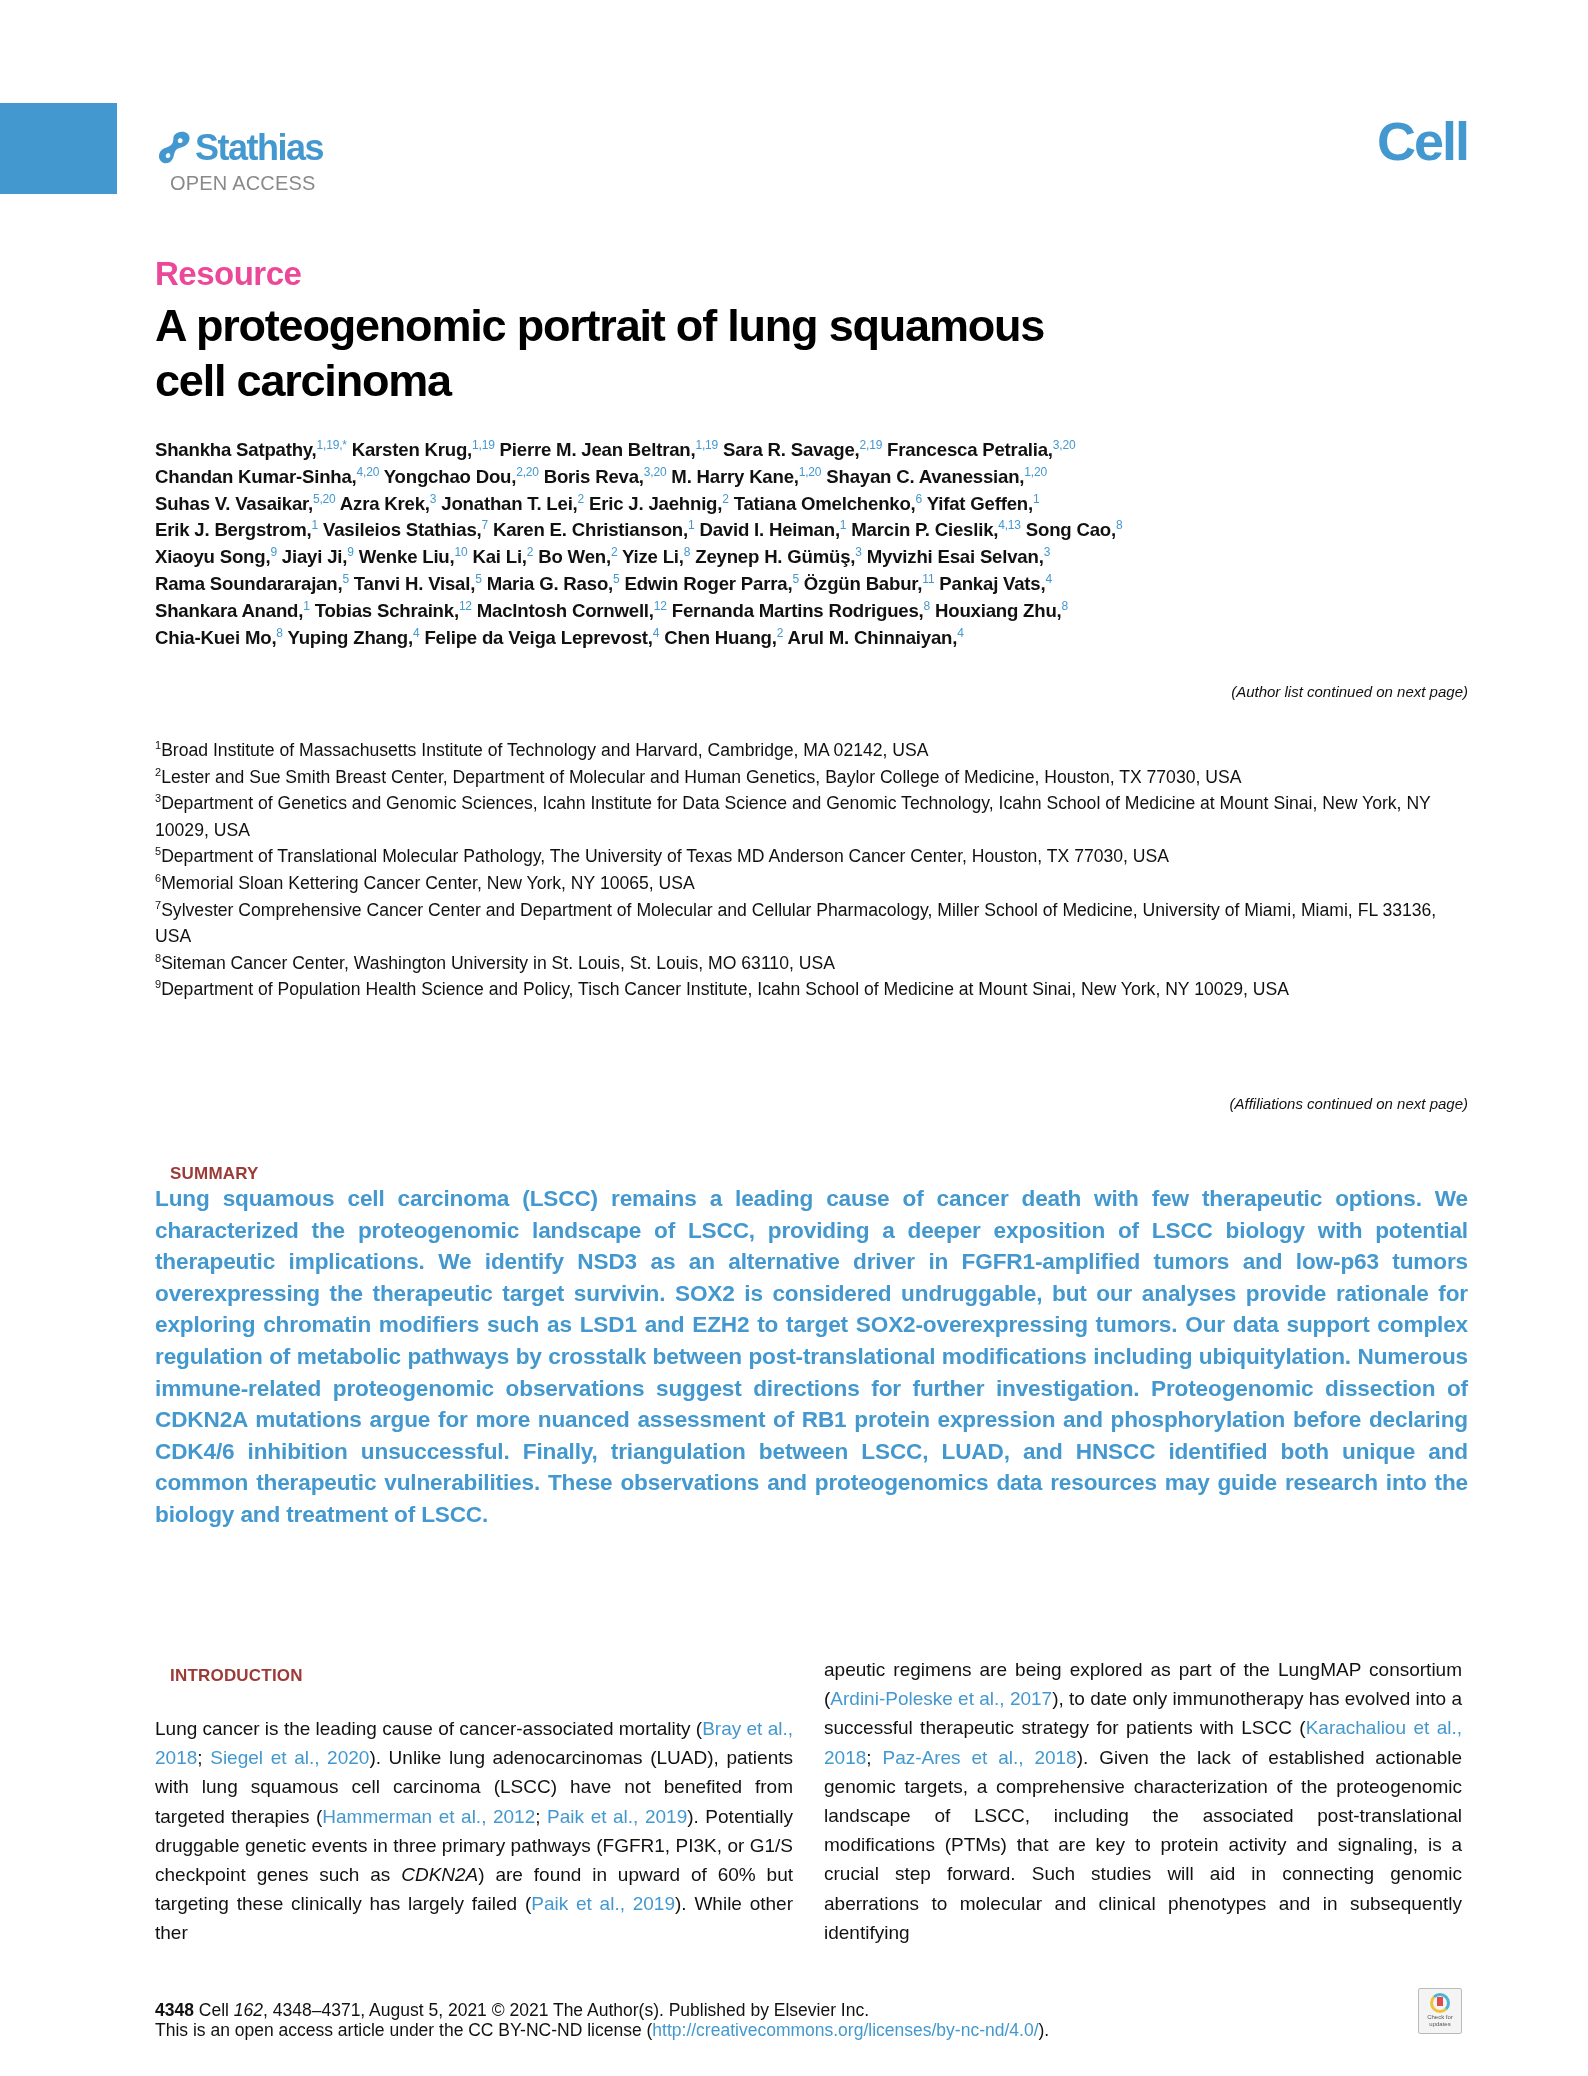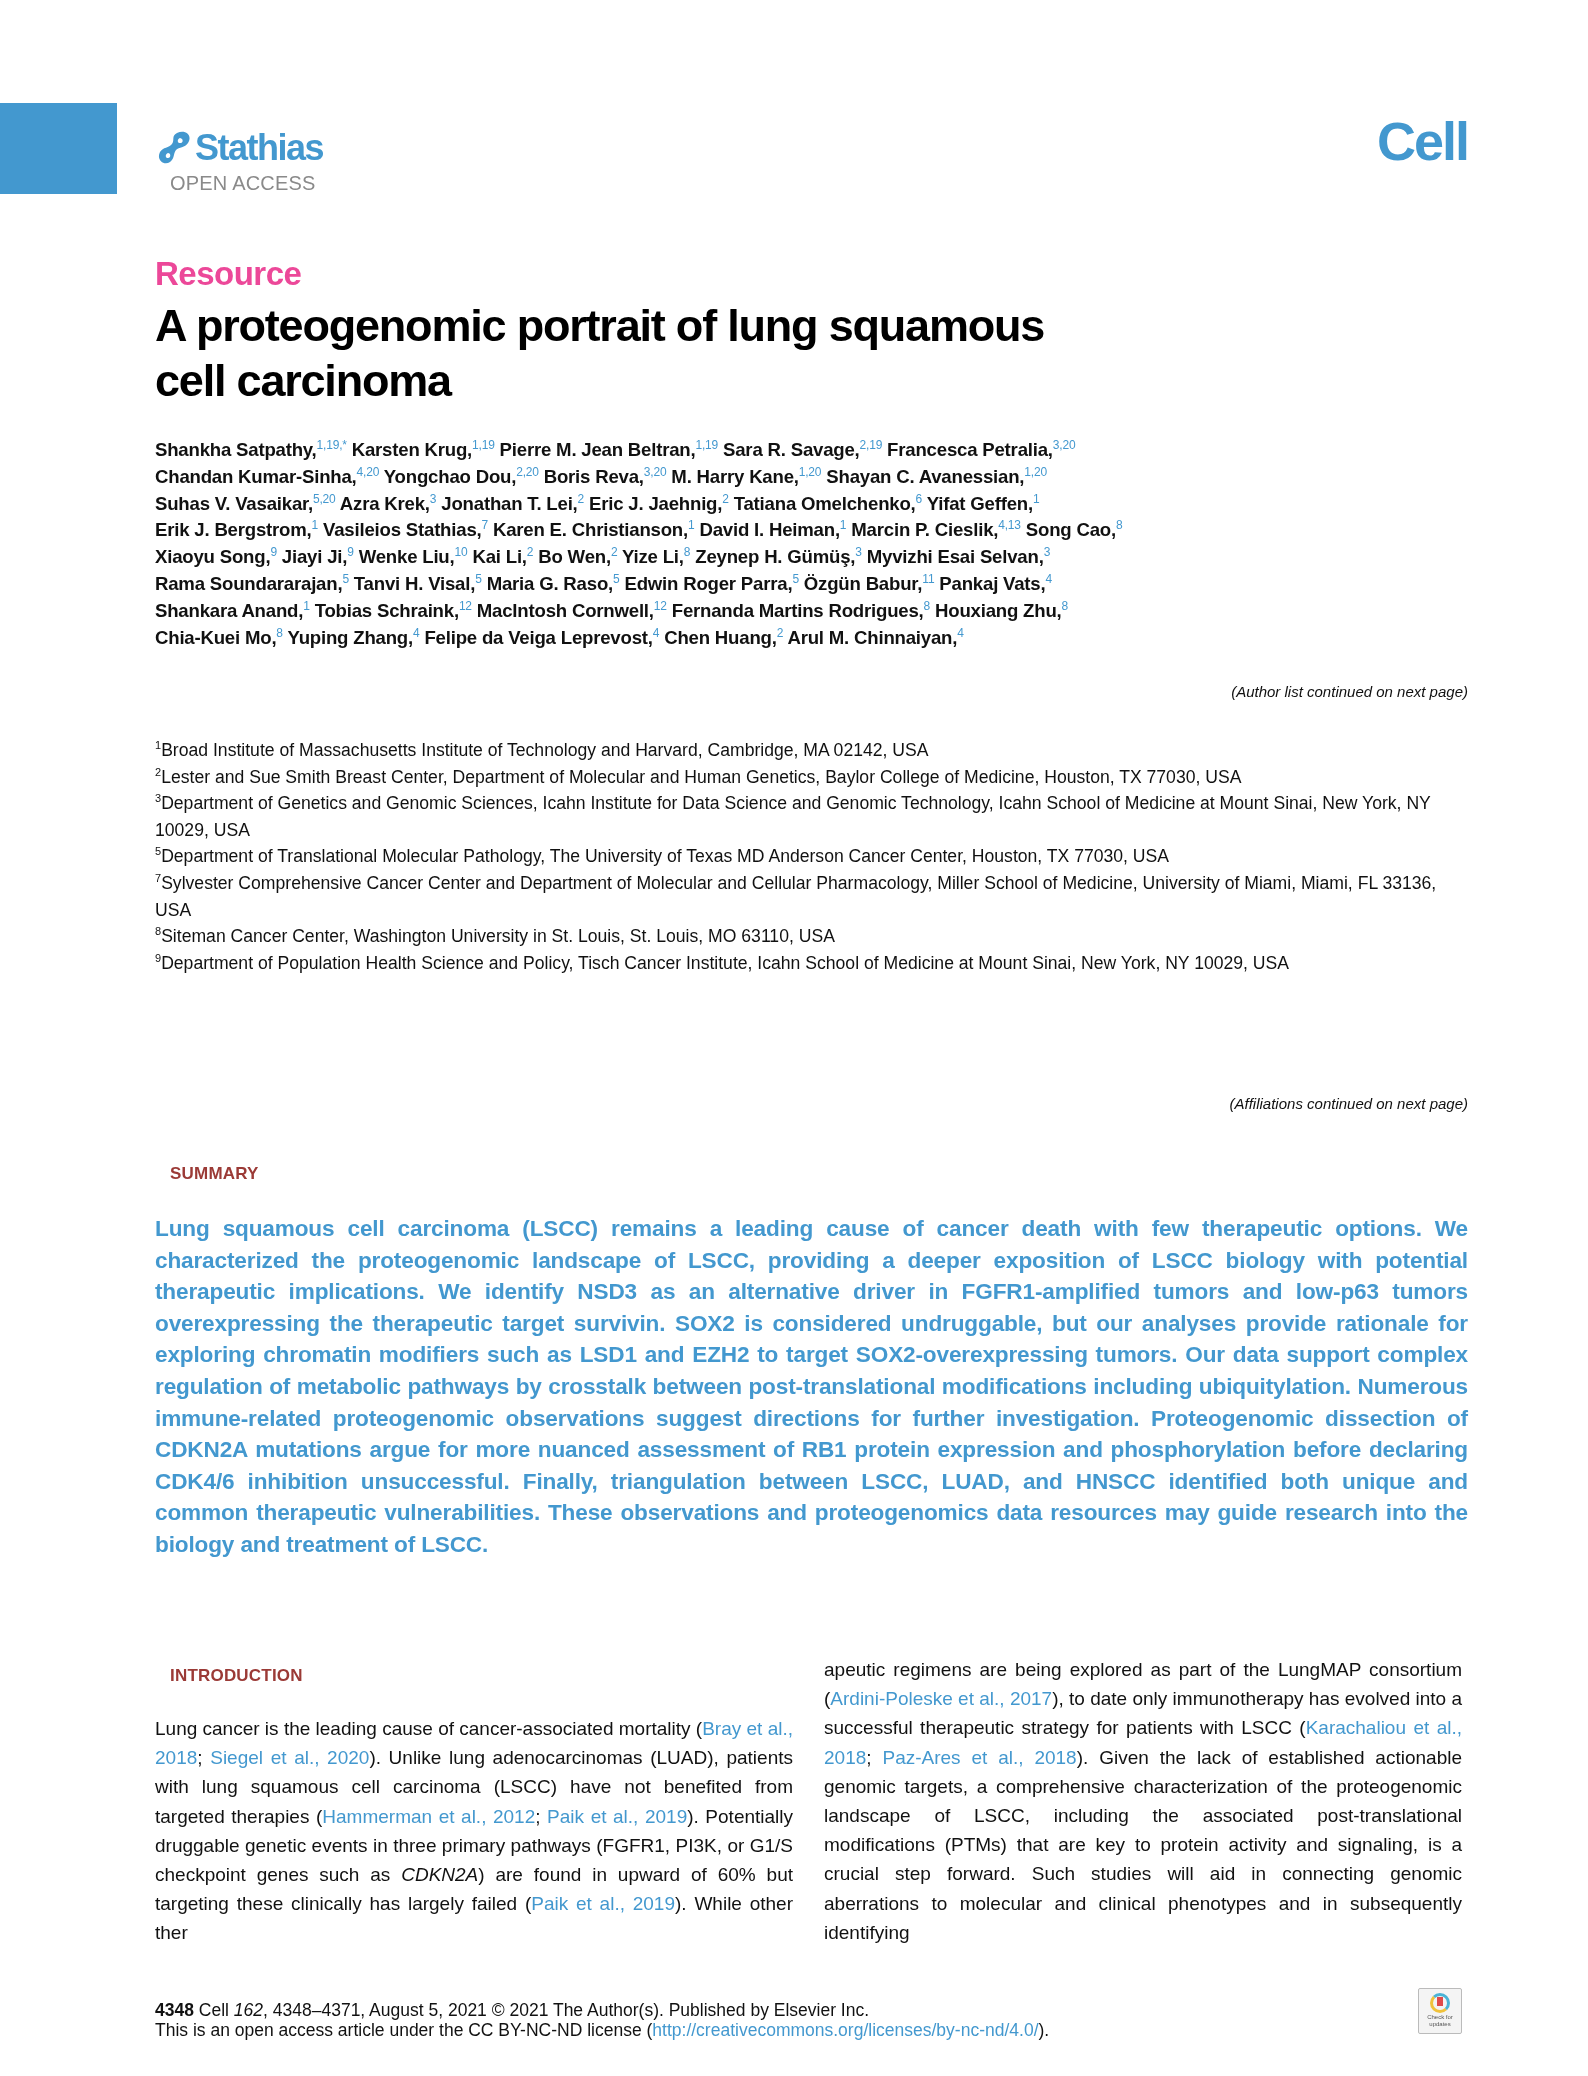--- a/index.html
+++ b/index.html
@@ -14,21 +14,21 @@
   #article-title { left:155px; top:298px; width:900px; font-size:45px; font-weight:bold; line-height:55px; letter-spacing:-1.2px; color:#000; }
   #authors { left:155px; top:437px; width:1300px; font-size:18.6px; font-weight:bold; line-height:26.8px; color:#111; letter-spacing:-0.2px; }
   #authors sup { color:#4398cf; font-size:12px; vertical-align:super; line-height:0; font-weight:normal; }
   .continued { right:120px; font-size:15px; font-style:italic; color:#111; }
   #author-cont { top:683px; }
   #affiliations { left:155px; top:737px; width:1313px; font-size:17.6px; line-height:26.6px; color:#111; }
   #affiliations .aff sup { font-size:11px; vertical-align:super; line-height:0; }
   #aff-cont { top:1095px; }
   .section-heading { font-size:17px; font-weight:bold; color:#9b3a36; letter-spacing:0.2px;margin-left:15px; }
   #summary-heading { left:155px; top:1164px; }
-  #summary-text { left:155px; top:1213px; width:1313px; font-size:22.6px; font-weight:bold; color:#4398cf; line-height:31.6px; text-align:justify; letter-spacing:-0.15px; }
+  #summary-text { left:155px; top:1183px; width:1313px; font-size:22.6px; font-weight:bold; color:#4398cf; line-height:31.6px; text-align:justify; letter-spacing:-0.15px; }
   #intro-heading { left:155px; top:1666px; }
   .col { width:638px; font-size:19px; line-height:29.2px; text-align:justify; color:#111; }
   #col-left { left:155px; top:1714px; }
   #col-right { left:824px; top:1655px; }
   .cite { color:#4398cf; }
   #footer { left:155px; top:2000px; font-size:17.5px; line-height:20px; color:#111; }
   #footer .pgnum { font-weight:bold; }
   #footer .link { color:#4398cf; }
   #check-updates { left:1418px; top:1988px; width:42px; height:44px; border:1px solid #bbb; border-radius:2px; background:#f4f4f4; display:flex; flex-direction:column; align-items:center; }
   #check-updates .ring { width:20px; height:20px; margin-top:4px; border-radius:50%; border:3px solid #4ab3d6; border-bottom-color:#f0c23b; border-left-color:#f0c23b; box-sizing:border-box; position:relative; }
@@ -53,20 +53,21 @@
 <div id="article-title" class="abs">A proteogenomic portrait of lung squamous cell carcinoma</div>
 
 <div id="authors" class="abs"><span>Shankha Satpathy,</span><sup>1,19,*</sup> <span>Karsten Krug,</span><sup>1,19</sup> <span>Pierre M. Jean Beltran,</span><sup>1,19</sup> <span>Sara R. Savage,</span><sup>2,19</sup> <span>Francesca Petralia,</span><sup>3,20</sup><br><span>Chandan Kumar-Sinha,</span><sup>4,20</sup> <span>Yongchao Dou,</span><sup>2,20</sup> <span>Boris Reva,</span><sup>3,20</sup> <span>M. Harry Kane,</span><sup>1,20</sup> <span>Shayan C. Avanessian,</span><sup>1,20</sup><br><span>Suhas V. Vasaikar,</span><sup>5,20</sup> <span>Azra Krek,</span><sup>3</sup> <span>Jonathan T. Lei,</span><sup>2</sup> <span>Eric J. Jaehnig,</span><sup>2</sup> <span>Tatiana Omelchenko,</span><sup>6</sup> <span>Yifat Geffen,</span><sup>1</sup><br><span>Erik J. Bergstrom,</span><sup>1</sup> <span>Vasileios Stathias,</span><sup>7</sup> <span>Karen E. Christianson,</span><sup>1</sup> <span>David I. Heiman,</span><sup>1</sup> <span>Marcin P. Cieslik,</span><sup>4,13</sup> <span>Song Cao,</span><sup>8</sup><br><span>Xiaoyu Song,</span><sup>9</sup> <span>Jiayi Ji,</span><sup>9</sup> <span>Wenke Liu,</span><sup>10</sup> <span>Kai Li,</span><sup>2</sup> <span>Bo Wen,</span><sup>2</sup> <span>Yize Li,</span><sup>8</sup> <span>Zeynep H. Gümüş,</span><sup>3</sup> <span>Myvizhi Esai Selvan,</span><sup>3</sup><br><span>Rama Soundararajan,</span><sup>5</sup> <span>Tanvi H. Visal,</span><sup>5</sup> <span>Maria G. Raso,</span><sup>5</sup> <span>Edwin Roger Parra,</span><sup>5</sup> <span>Özgün Babur,</span><sup>11</sup> <span>Pankaj Vats,</span><sup>4</sup><br><span>Shankara Anand,</span><sup>1</sup> <span>Tobias Schraink,</span><sup>12</sup> <span>MacIntosh Cornwell,</span><sup>12</sup> <span>Fernanda Martins Rodrigues,</span><sup>8</sup> <span>Houxiang Zhu,</span><sup>8</sup><br><span>Chia-Kuei Mo,</span><sup>8</sup> <span>Yuping Zhang,</span><sup>4</sup> <span>Felipe da Veiga Leprevost,</span><sup>4</sup> <span>Chen Huang,</span><sup>2</sup> <span>Arul M. Chinnaiyan,</span><sup>4</sup> </div>
 <div id="author-cont" class="abs continued">(Author list continued on next page)</div>
 
 <div id="affiliations" class="abs">
     <div class="aff"><sup>1</sup><span>Broad Institute of Massachusetts Institute of Technology and Harvard, Cambridge, MA 02142, USA</span></div>
     <div class="aff"><sup>2</sup><span>Lester and Sue Smith Breast Center, Department of Molecular and Human Genetics, Baylor College of Medicine, Houston, TX 77030, USA</span></div>
     <div class="aff"><sup>3</sup><span>Department of Genetics and Genomic Sciences, Icahn Institute for Data Science and Genomic Technology, Icahn School of Medicine at Mount Sinai, New York, NY 10029, USA</span></div>
     <div class="aff"><sup>5</sup><span>Department of Translational Molecular Pathology, The University of Texas MD Anderson Cancer Center, Houston, TX 77030, USA</span></div>
+    <div class="aff"><sup>6</sup><span>Memorial Sloan Kettering Cancer Center, New York, NY 10065, USA</span></div>
     <div class="aff"><sup>7</sup><span>Sylvester Comprehensive Cancer Center and Department of Molecular and Cellular Pharmacology, Miller School of Medicine, University of Miami, Miami, FL 33136, USA</span></div>
     <div class="aff"><sup>8</sup><span>Siteman Cancer Center, Washington University in St. Louis, St. Louis, MO 63110, USA</span></div>
     <div class="aff"><sup>9</sup><span>Department of Population Health Science and Policy, Tisch Cancer Institute, Icahn School of Medicine at Mount Sinai, New York, NY 10029, USA</span></div>
   </div>
 <div id="aff-cont" class="abs continued">(Affiliations continued on next page)</div>
 
 <div id="summary-heading" class="abs section-heading">SUMMARY</div>
 <div id="summary-text" class="abs">Lung squamous cell carcinoma (LSCC) remains a leading cause of cancer death with few therapeutic options. We characterized the proteogenomic landscape of LSCC, providing a deeper exposition of LSCC biology with potential therapeutic implications. We identify NSD3 as an alternative driver in FGFR1-amplified tumors and low-p63 tumors overexpressing the therapeutic target survivin. SOX2 is considered undruggable, but our analyses provide rationale for exploring chromatin modifiers such as LSD1 and EZH2 to target SOX2-over­expressing tumors. Our data support complex regulation of metabolic pathways by crosstalk between post-translational modifications including ubiquitylation. Numerous immune-related proteogenomic obser­vations suggest directions for further investigation. Proteogenomic dissection of CDKN2A mutations argue for more nuanced assessment of RB1 protein expression and phosphorylation before declaring CDK4/6 in­hibition unsuccessful. Finally, triangulation between LSCC, LUAD, and HNSCC identified both unique and common therapeutic vulnerabilities. These observations and proteogenomics data resources may guide research into the biology and treatment of LSCC.</div>
 
 <div id="intro-heading" class="abs section-heading">INTRODUCTION</div>

